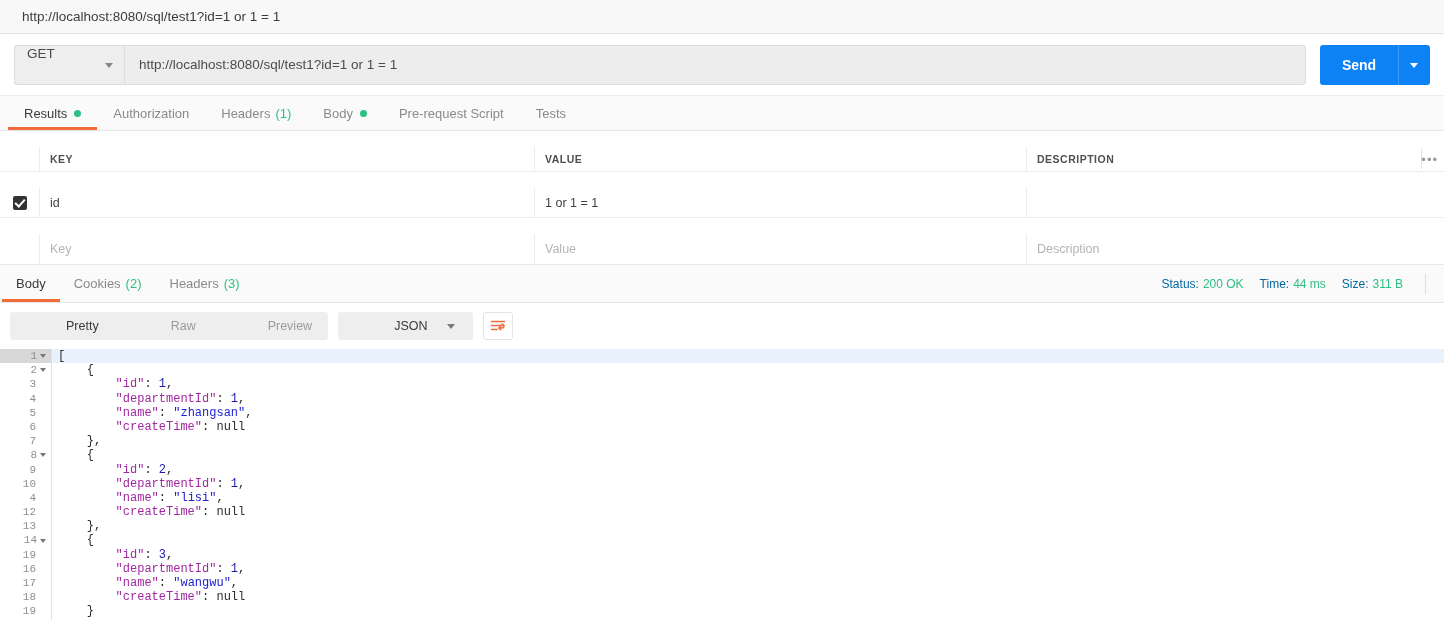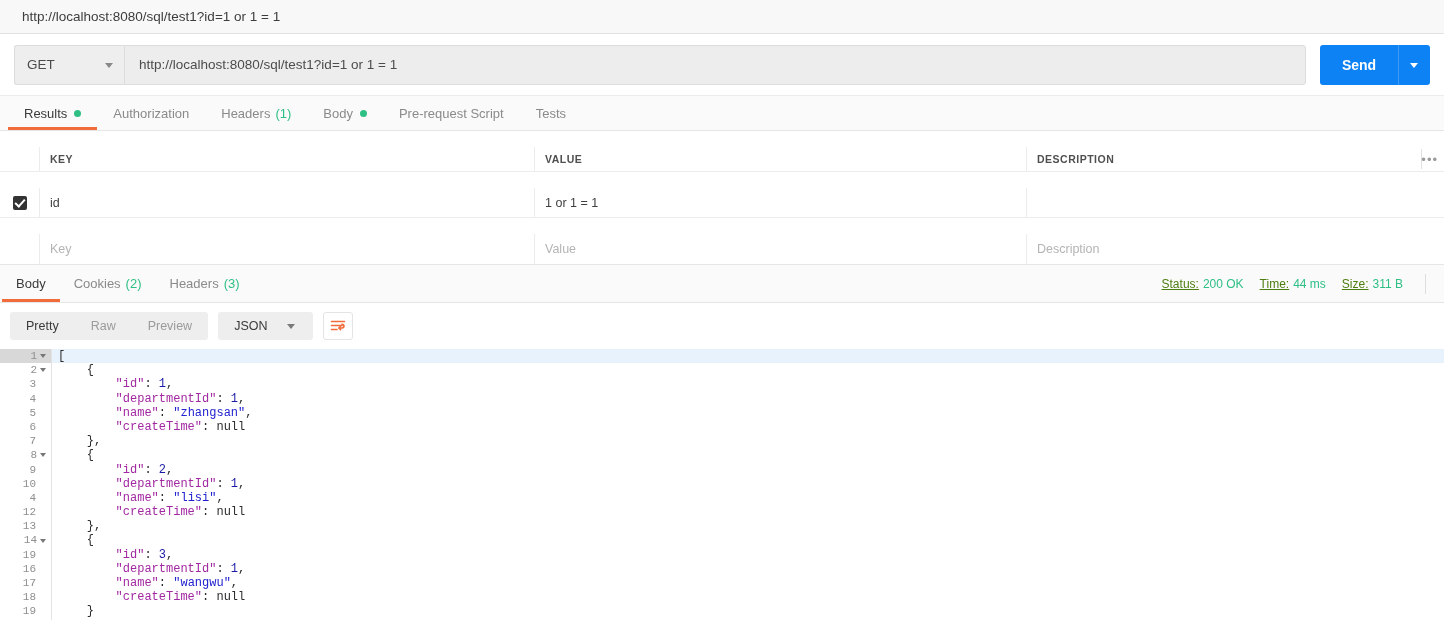--- a/index.html
+++ b/index.html
@@ -29,21 +29,21 @@
     border-bottom: 1px solid #ececec;
     display: flex; align-items: center;
     padding: 0 14px;
   }
   .method-select {
     width: 110px; height: 40px;
     background: #eeeeee;
     border: 1px solid #dcdcdc;
     border-right: none;
     border-radius: 3px 0 0 3px;
-    display: flex; align-items: center;
+    display: flex; 
     padding: 0 12px;
     font-size: 13.5px; color: #4a4a4a;
     position: relative;
     cursor: pointer;
   }
   .method-select .caret {
     position: absolute; right: 11px; top: 50%;
     margin-top: -2px;
     width: 0; height: 0;
     border-left: 4.5px solid transparent;
@@ -183,21 +183,21 @@
     left: 0; right: 0; bottom: 0; height: 3px;
     background: #f26b3a;
   }
   .res-meta {
     margin-left: auto;
     display: flex; align-items: center;
     padding-right: 18px;
     font-size: 12px; color: #8c8c8c;
     gap: 16px;
   }
-  .res-meta b { font-weight: normal; color: #4d7c0f; text-decoration: underline; }
+  .res-meta b { font-weight: normal; color: #0369a1; }
   .res-meta .val { color: #2dbf84; margin-left: 4px; }
   .res-meta-sep {
     width: 1px; height: 20px; background: #dedede;
     margin-left: 6px;
   }
 
   
   .fmtbar {
     height: 46px;
     display: flex; align-items: center;
@@ -208,20 +208,21 @@
   .seg {
     display: flex; height: 28px;
     background: #eeeeee; border-radius: 3px;
     overflow: hidden;
   }
   .seg-item {
     display: flex; align-items: center;
     padding: 0 16px;
     font-size: 12.5px; color: #9b9b9b;
     cursor: pointer;
+    margin-left: 40px;
   }
   .seg-item.active { color: #3a3a3a; }
   .seg.json-seg { position: relative; padding-right: 6px; }
   .json-caret {
     display: flex; align-items: center; padding: 0 12px 0 4px;
     cursor: pointer;
   }
   .json-caret i {
     width: 0; height: 0; display: block;
     border-left: 4.5px solid transparent;

